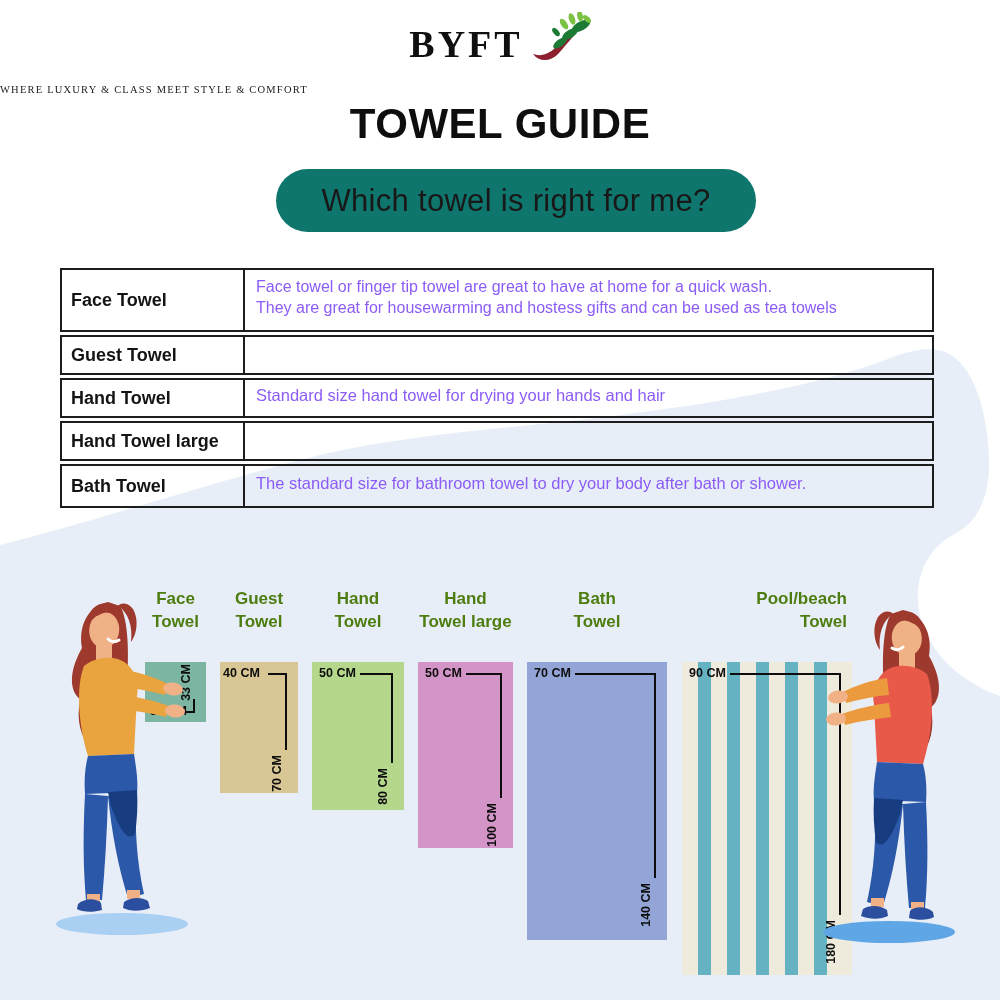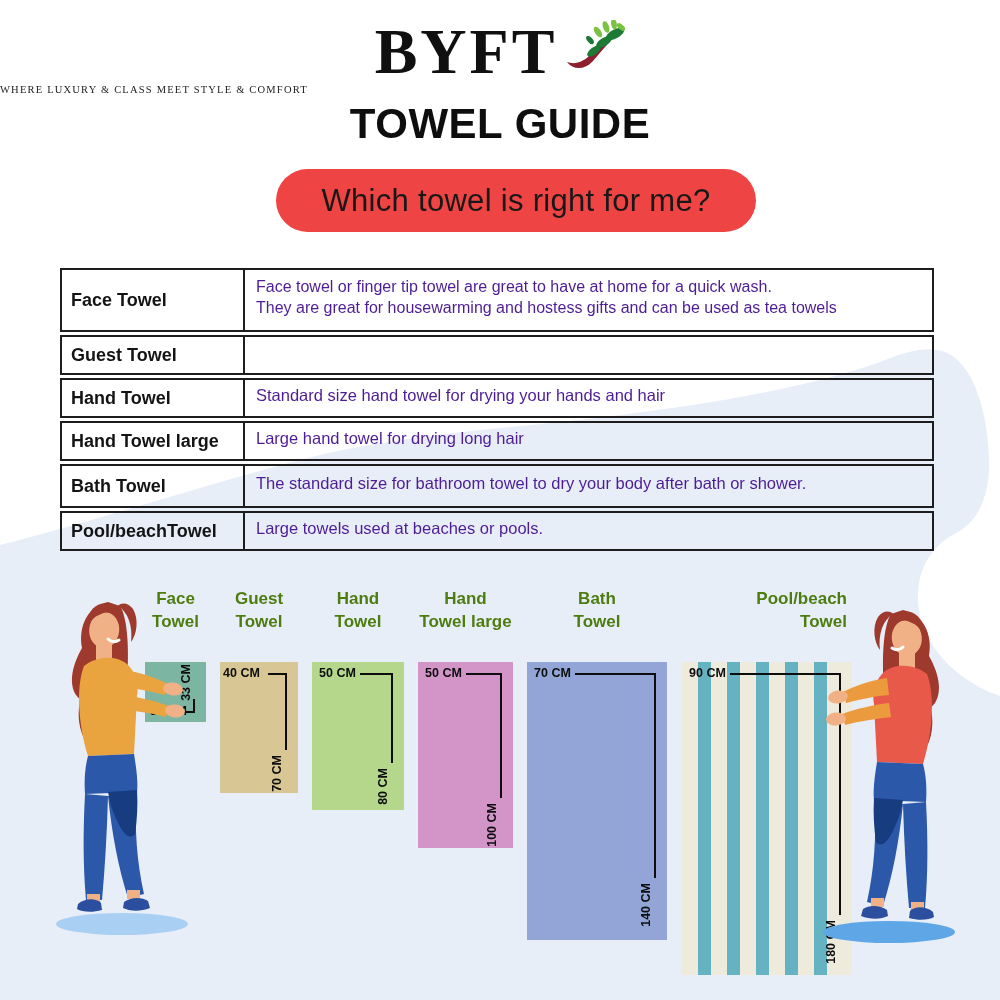--- a/index.html
+++ b/index.html
@@ -3,36 +3,36 @@
 <meta charset="utf-8">
 <style>
   html,body{margin:0;padding:0;background:#fff;}
   .page{position:relative;width:1000px;height:1000px;overflow:hidden;background:#ffffff;
         font-family:"Liberation Sans",sans-serif;color:#1b1b1b;}
   .abs{position:absolute;}
   
   #bg-blob{position:absolute;left:0;top:0;width:1000px;height:1000px;z-index:0;}
   
   .logo-row{position:absolute;left:0;top:20px;width:100%;display:flex;justify-content:center;align-items:center;z-index:2;}
-  .logo-text{font-family:"Liberation Serif",serif;font-size:64px;font-weight:600;letter-spacing:3px;color:#101010;line-height:1;}
+  .logo-text{font-family:"Liberation Serif",serif;font-size:38px;font-weight:600;letter-spacing:3px;color:#101010;line-height:1;}
   .logo-leaf{margin-left:6px;margin-top:-8px;}
   .tagline{position:absolute;left:0;top:84px;width:100%;text-align:left;
            font-family:"Liberation Serif",serif;font-size:10.5px;letter-spacing:1.2px;color:#1c1c1c;z-index:2;}
   .title{position:absolute;left:0;top:100px;width:100%;text-align:center;
          font-size:42px;font-weight:800;letter-spacing:.5px;color:#0e0e0e;z-index:2;}
   .banner{position:absolute;left:276px;top:169px;width:480px;height:63px;border-radius:32px;
           display:flex;align-items:center;justify-content:center;font-size:31px;font-weight:400;
           letter-spacing:.3px;color:#181818;z-index:2;}
   
   .gtable{position:absolute;left:60px;top:268px;width:874px;display:flex;flex-direction:column;gap:3px;z-index:2;}
   .grow{display:flex;border:2.5px solid #1d1d1d;background:transparent;}
   .gcell-label{width:172px;flex:0 0 172px;border-right:2.5px solid #1d1d1d;display:flex;align-items:center;
                padding-left:9px;font-weight:700;font-size:18px;color:#141414;}
   .gcell-desc{flex:1;display:flex;align-items:center;padding:3px 6px 8px 11px;font-size:16.5px;
-              line-height:1.28;color:#4c1d95;white-space:pre-line;}
+              line-height:1.28;color:#8b5cf6;white-space:pre-line;}
   
   .col-label{position:absolute;text-align:center;font-weight:700;font-size:17px;line-height:1.35;
              color:#4d7c0f;white-space:pre-line;z-index:2;}
   .towel{position:absolute;z-index:1;}
   .stripe{position:absolute;top:0;height:100%;}
   .dim-text{position:absolute;font-size:12.5px;font-weight:700;color:#0d0d0d;white-space:nowrap;}
   .vtext{writing-mode:vertical-rl;transform:rotate(180deg);}
   .dim-line{position:absolute;background:#0d0d0d;}
   .person{position:absolute;width:160px;height:360px;z-index:3;}
 </style>
@@ -57,48 +57,43 @@
       <ellipse cx="31" cy="31" rx="8" ry="3.6" transform="rotate(-36 31 31)" fill="#1d7a34"></ellipse>
       <ellipse cx="35" cy="12" rx="6" ry="3" transform="rotate(55 35 12)" fill="#7bc142"></ellipse>
       <ellipse cx="43" cy="7" rx="6" ry="3" transform="rotate(70 43 7)" fill="#7bc142"></ellipse>
       <ellipse cx="51" cy="4" rx="5.5" ry="2.8" transform="rotate(80 51 4)" fill="#7bc142"></ellipse>
       <ellipse cx="58" cy="7" rx="5" ry="2.6" transform="rotate(40 58 7)" fill="#7bc142"></ellipse>
       <ellipse cx="27" cy="20" rx="5" ry="2.6" transform="rotate(50 27 20)" fill="#1d7a34"></ellipse>
     </svg>
   </div>
   <div class="tagline">WHERE LUXURY &amp; CLASS MEET STYLE &amp; COMFORT</div>
   <div class="title">TOWEL GUIDE</div>
-  <div class="banner" id="banner" style="background: #ef4444;">
+  <div class="banner" id="banner" style="background: #0f766e;">
     <span>Which towel is right for me?</span>
   </div>
 
   <div class="gtable">
       <div class="grow" style="height: 60px;">
         <div class="gcell-label">Face Towel</div>
         <div class="gcell-desc" style="font-size: 16px;">Face towel or finger tip towel are great to have at home for a quick wash.
 They are great for housewarming and hostess gifts and can be used as tea towels</div>
       </div>
       <div class="grow" style="height: 36px;">
         <div class="gcell-label">Guest Towel</div>
       </div>
       <div class="grow" style="height: 36px;">
         <div class="gcell-label">Hand Towel</div>
         <div class="gcell-desc">Standard size hand towel for drying your hands and hair</div>
       </div>
       <div class="grow" style="height: 36px;">
         <div class="gcell-label">Hand Towel large</div>
-        <div class="gcell-desc">Large hand towel for drying long hair</div>
       </div>
       <div class="grow" style="height: 40px;">
         <div class="gcell-label">Bath Towel</div>
         <div class="gcell-desc">The standard size for bathroom towel to dry your body after bath or shower.</div>
-      </div>
-      <div class="grow" style="height: 36px;">
-        <div class="gcell-label">Pool/beachTowel</div>
-        <div class="gcell-desc">Large towels used at beaches or pools.</div>
       </div>
     </div>
 
   <div class="abs" id="size-diagram" style="left:0;top:0;width:1000px;height:1000px;pointer-events:none;">
       <div class="col-label" style="left: 95.5px; top: 588px; width: 160px;">Face
 Towel</div>
       <div class="towel" style="left: 145px; top: 662px; width: 61px; height: 60px; background: rgb(125, 181, 163);">
         <div class="dim-text vtext" style="left: 34px; top: 2px;">33 CM</div>
         <div class="dim-line" style="left: 48px; top: 37px; width: 2.2px; height: 14px;"></div>
         <div class="dim-line" style="left: 32px; top: 49px; width: 18px; height: 2.2px;"></div>

